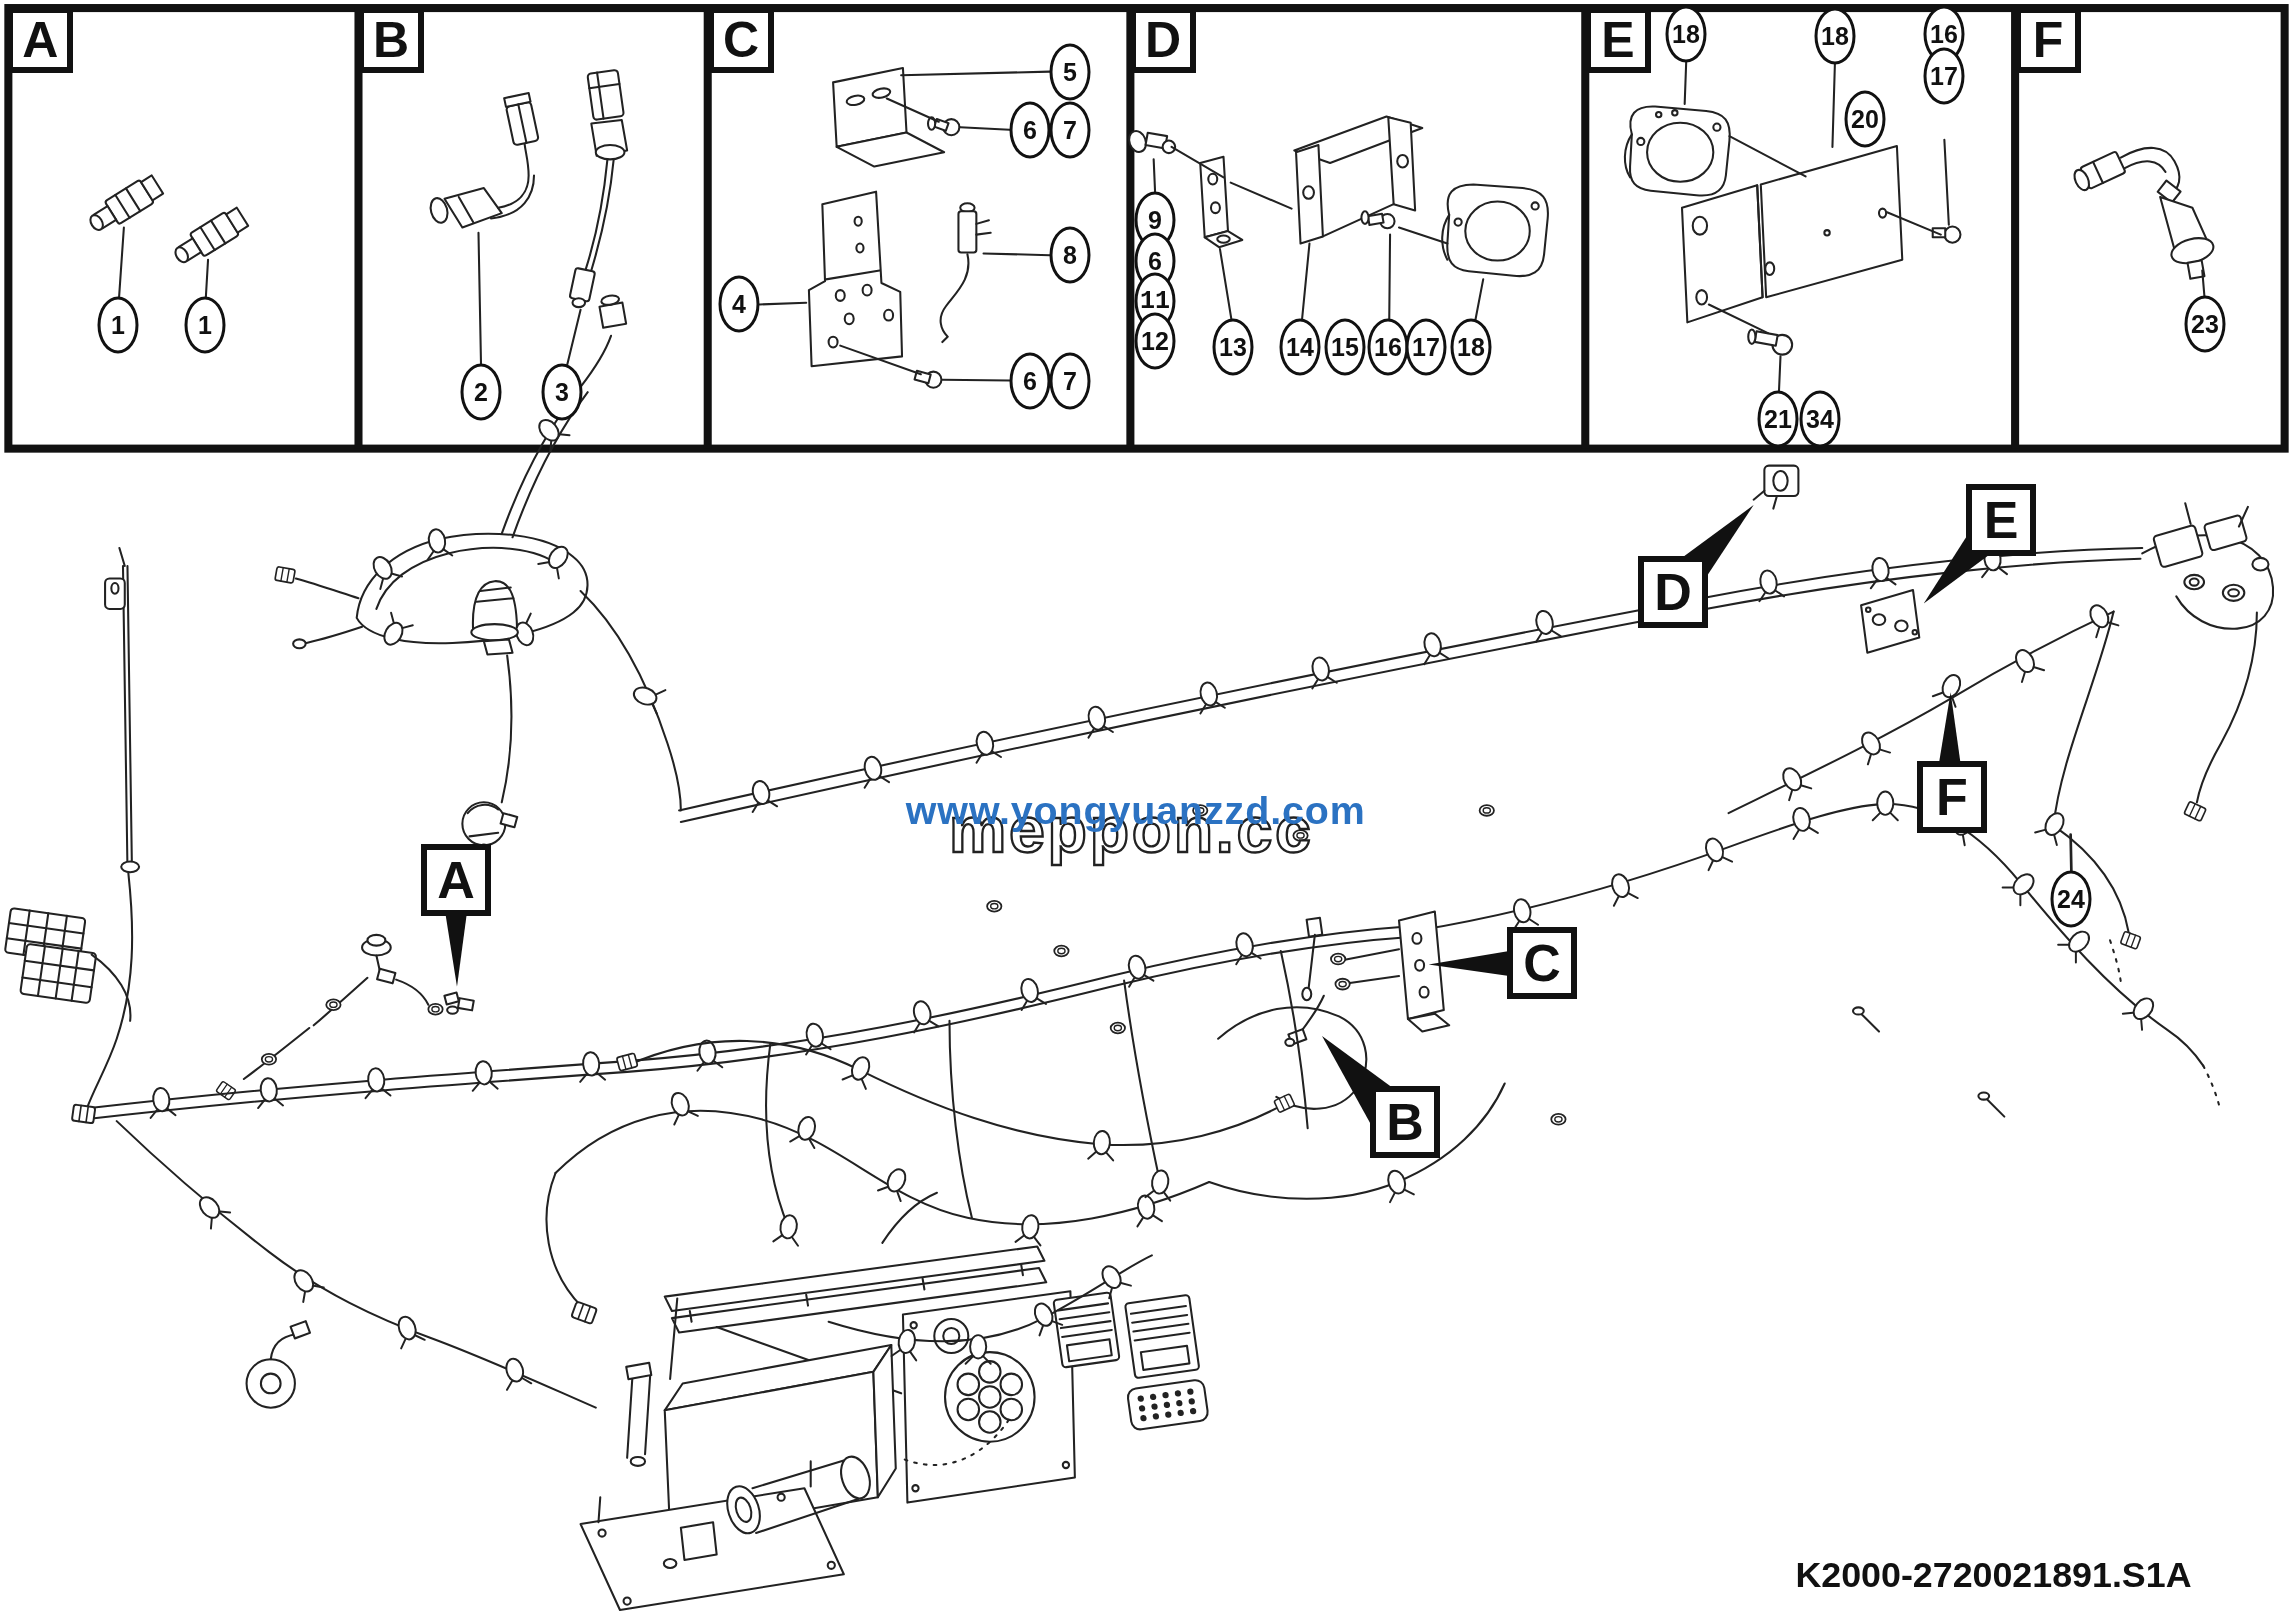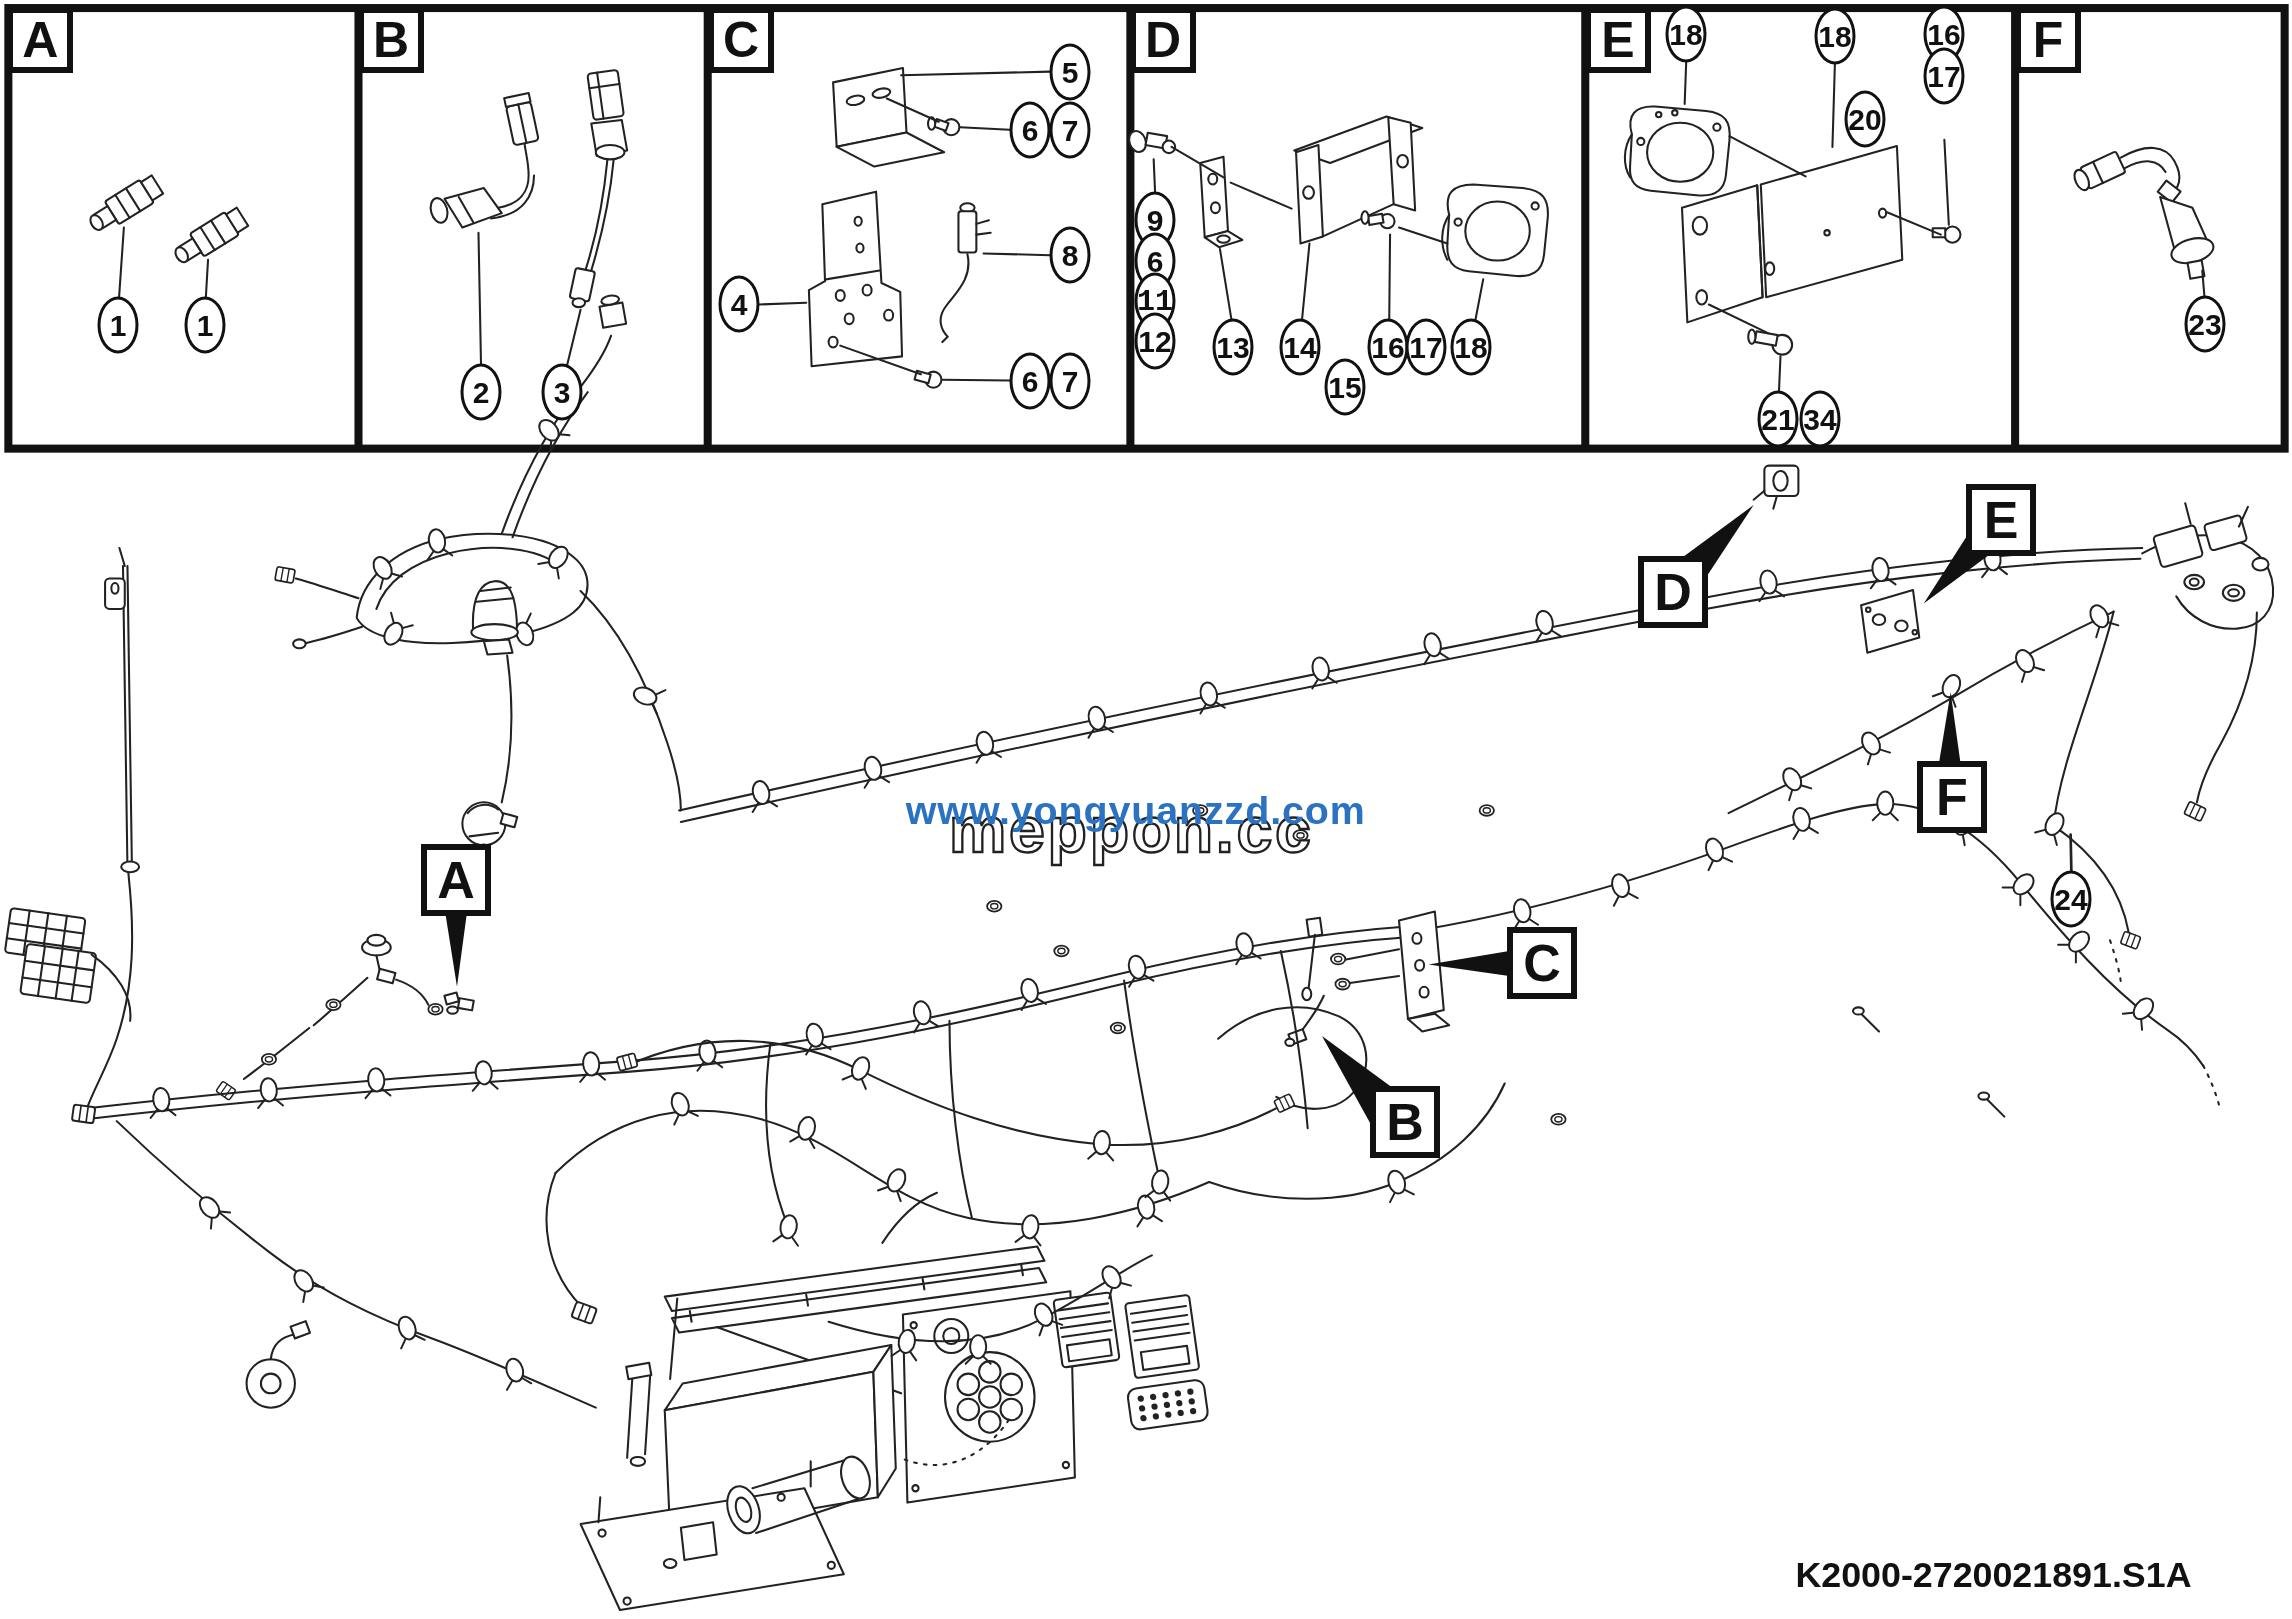--- a/index.html
+++ b/index.html
@@ -2,21 +2,21 @@
 <html style="font-size:14.3px"><head>
 <meta charset="utf-8">
 <style>
   html,body{margin:0;padding:0;background:#fff;}
   .stage{position:relative;width:2293px;height:1619px;background:#fff;overflow:hidden;
          font-family:"Liberation Sans",sans-serif;color:#111;}
   svg.art{position:absolute;left:0;top:0;}
   
   .co{position:absolute;width:41px;height:57px;box-sizing:border-box;border:3.1px solid #111;
       border-radius:50%;background:#fff;display:flex;align-items:center;justify-content:center;
-      font-weight:bold;font-size:30px;line-height:1;transform:translate(-50%,-50%);}
+      font-weight:bold;font-size:25px;line-height:1;transform:translate(-50%,-50%);}
   
   .lb{position:absolute;box-sizing:border-box;border:6.3px solid #111;background:#fff;
       display:flex;align-items:center;justify-content:center;font-weight:bold;}
   .plb{width:66px;height:66px;font-size:50px;}
   .dlb{width:70px;height:72px;font-size:52px;}
 </style>
 </head>
 <body>
 
 <div class="stage">
@@ -522,21 +522,21 @@
   <div class="co" style="left:739px;top:304px;">4</div>
   <div class="co" style="left:1030px;top:381px;">6</div>
   <div class="co" style="left:1070px;top:381px;">7</div>
 
   <div class="co" style="left:1155px;top:220px;">9</div>
   <div class="co" style="left:1155px;top:261px;">6</div>
   <div class="co" style="left:1155px;top:301px;font-family:Liberation Mono, monospace;">11</div>
   <div class="co" style="left:1155px;top:341px;">12</div>
   <div class="co" style="left:1233px;top:347px;">13</div>
   <div class="co" style="left:1300px;top:347px;">14</div>
-  <div class="co" style="left:1345px;top:347px;margin-top:40px;">15</div>
+  <div class="co" style="left:1345px;top:347px;">15</div>
   <div class="co" style="left:1388px;top:347px;">16</div>
   <div class="co" style="left:1426px;top:347px;">17</div>
   <div class="co" style="left:1471px;top:347px;">18</div>
 
   <div class="co" style="left:1686px;top:34px;">18</div>
   <div class="co" style="left:1835px;top:36px;">18</div>
   <div class="co" style="left:1944px;top:34px;">16</div>
   <div class="co" style="left:1944px;top:76px;">17</div>
   <div class="co" style="left:1865px;top:119px;">20</div>
   <div class="co" style="left:1778px;top:419px;">21</div>

